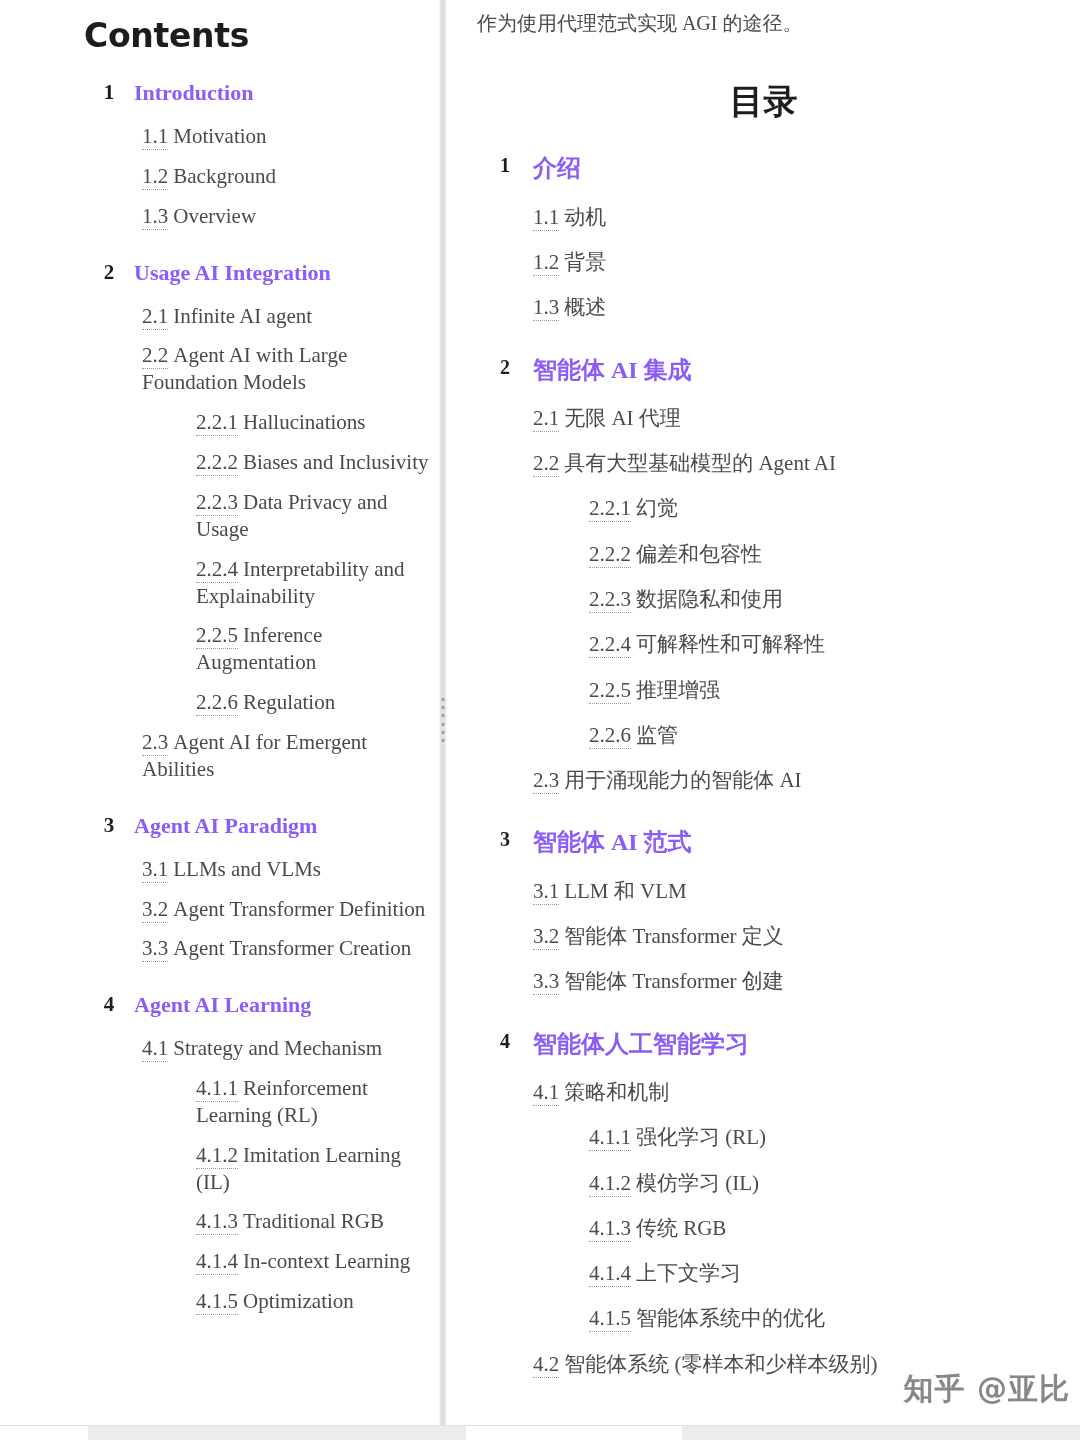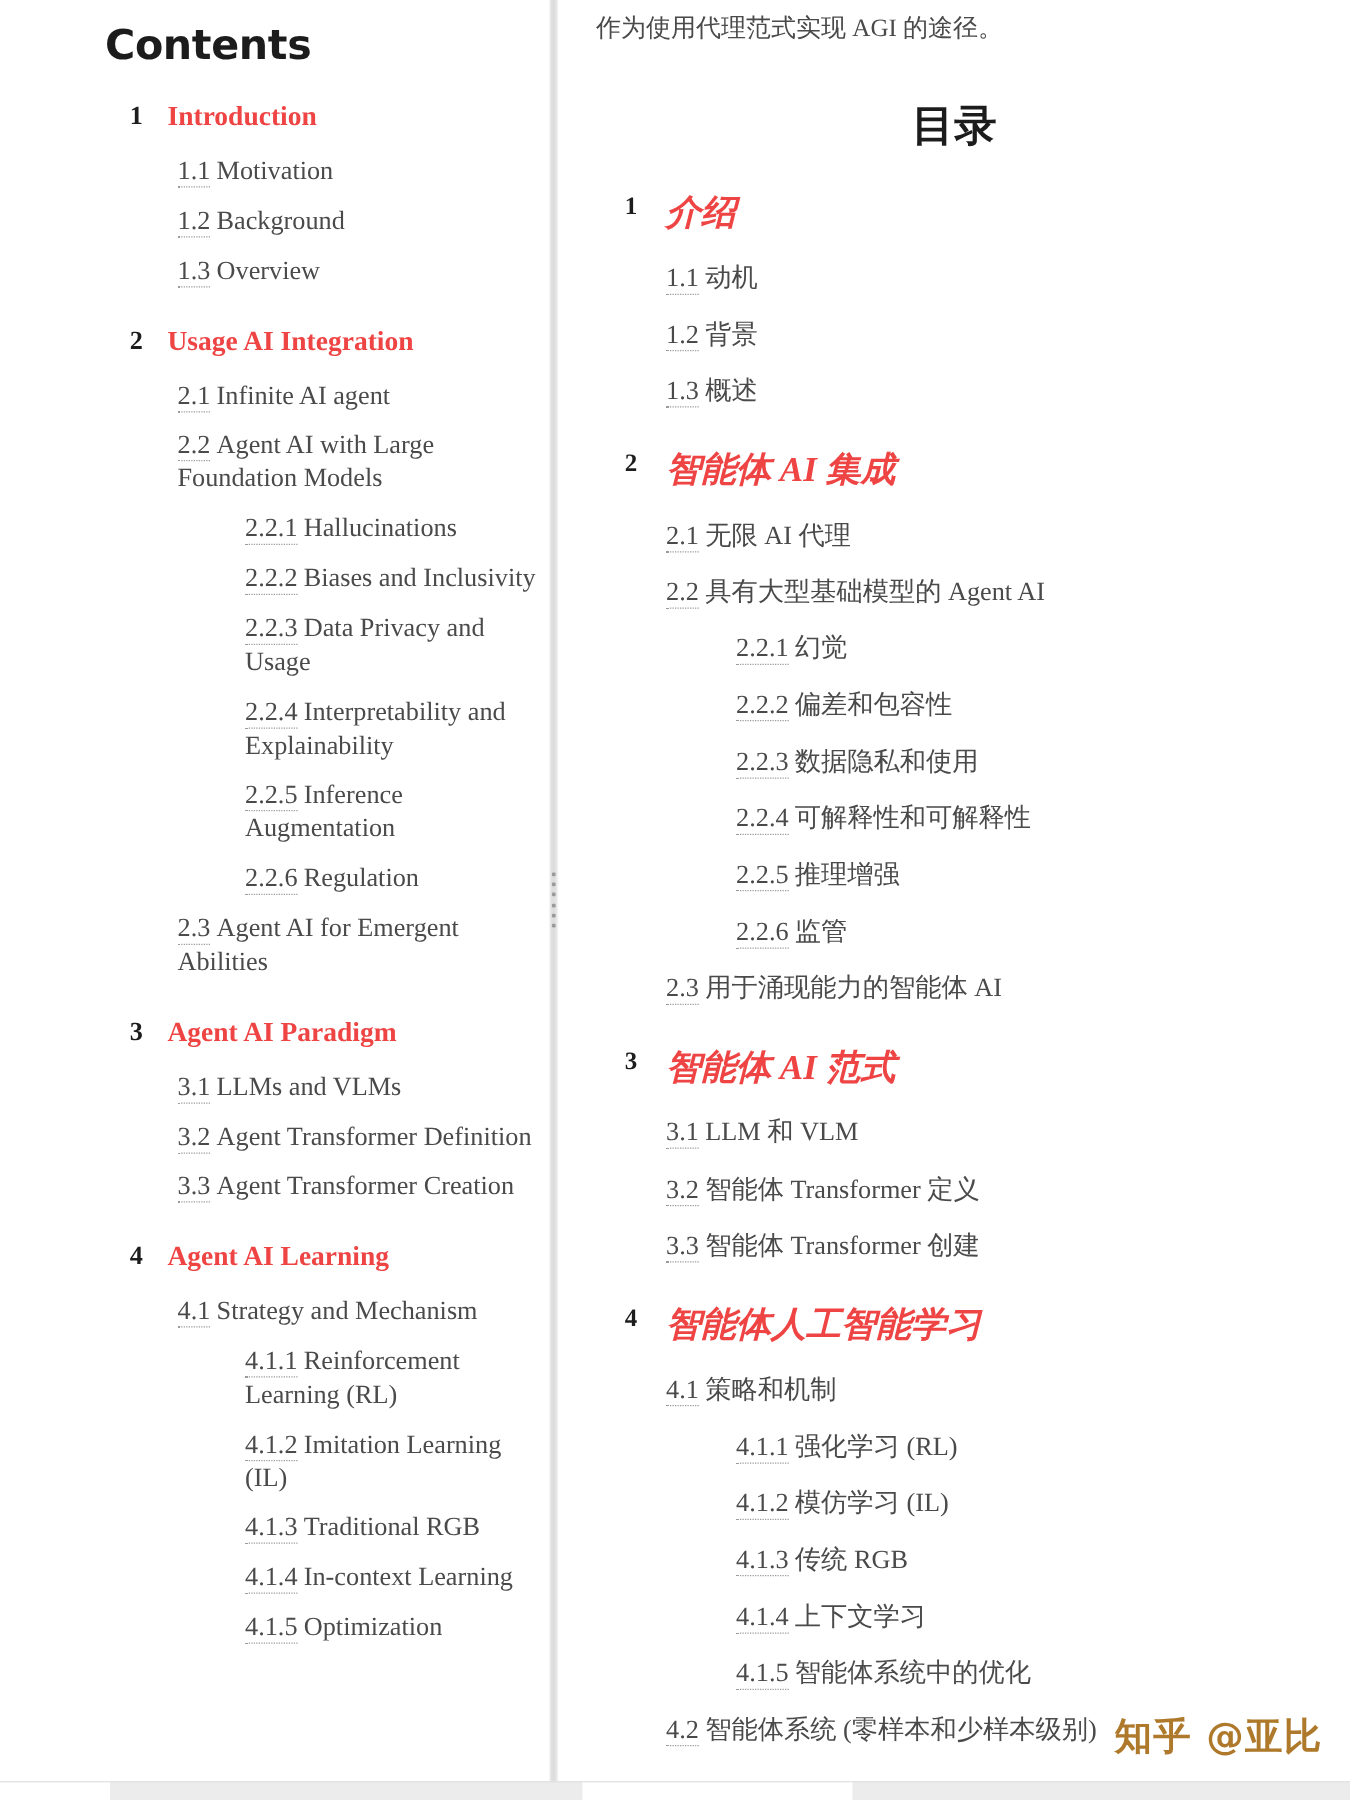--- a/index.html
+++ b/index.html
@@ -119,21 +119,21 @@
     width: 50px;
     font-weight: 700;
     font-size: 21px;
     color: #1d1d1d;
     font-family: "Liberation Serif", serif;
     text-align: center;
   }
   .lvl1 .toc-body {
     font-weight: 700;
     font-size: 22px;
-    color: #ef4444;
+    color: #8b5cf6;
     line-height: 1.22;
   }
 
   
   .lvl2, .lvl3 { display: block; }
   .lvl2 { padding-left: 58px; }
   .lvl3 { padding-left: 112px; }
 
   .entry {
     font-size: 21px;
@@ -143,36 +143,36 @@
   .sec-num {
     color: #4a4a4a;
     border-bottom: 1px dotted #9b9b9b;
     padding-bottom: 1px;
     margin-right: 5px;
     white-space: nowrap;
   }
 
   
   .pane-right .lvl1 .toc-num-col { width: 56px; font-size: 20px; }
-  .pane-right .lvl1 .toc-body { font-size: 28px; font-style: italic; }
+  .pane-right .lvl1 .toc-body { font-size: 24px; }
   .pane-right .lvl2 { padding-left: 56px; }
   .pane-right .lvl3 { padding-left: 112px; margin-top: 15px; }
   .pane-right .entry { font-size: 21px; line-height: 1.3; }
   .pane-right .toc-row { margin-bottom: 18px; }
   .pane-right .toc-row.lvl1 { margin-top: 34px; margin-bottom: 20px; }
 
   
   .watermark {
     position: absolute;
-    right: 22px;
+    right: 10px;
     bottom: 30px;
     font-family: "DejaVu Sans", "Liberation Sans", sans-serif;
     font-size: 30px;
     font-weight: 700;
-    color: #a16207;
+    color: #737373;
     opacity: 0.85;
     letter-spacing: 1px;
     pointer-events: none;
     user-select: none;
   }
 
   
   .bottom-bar {
     position: absolute;
     left: 0;

